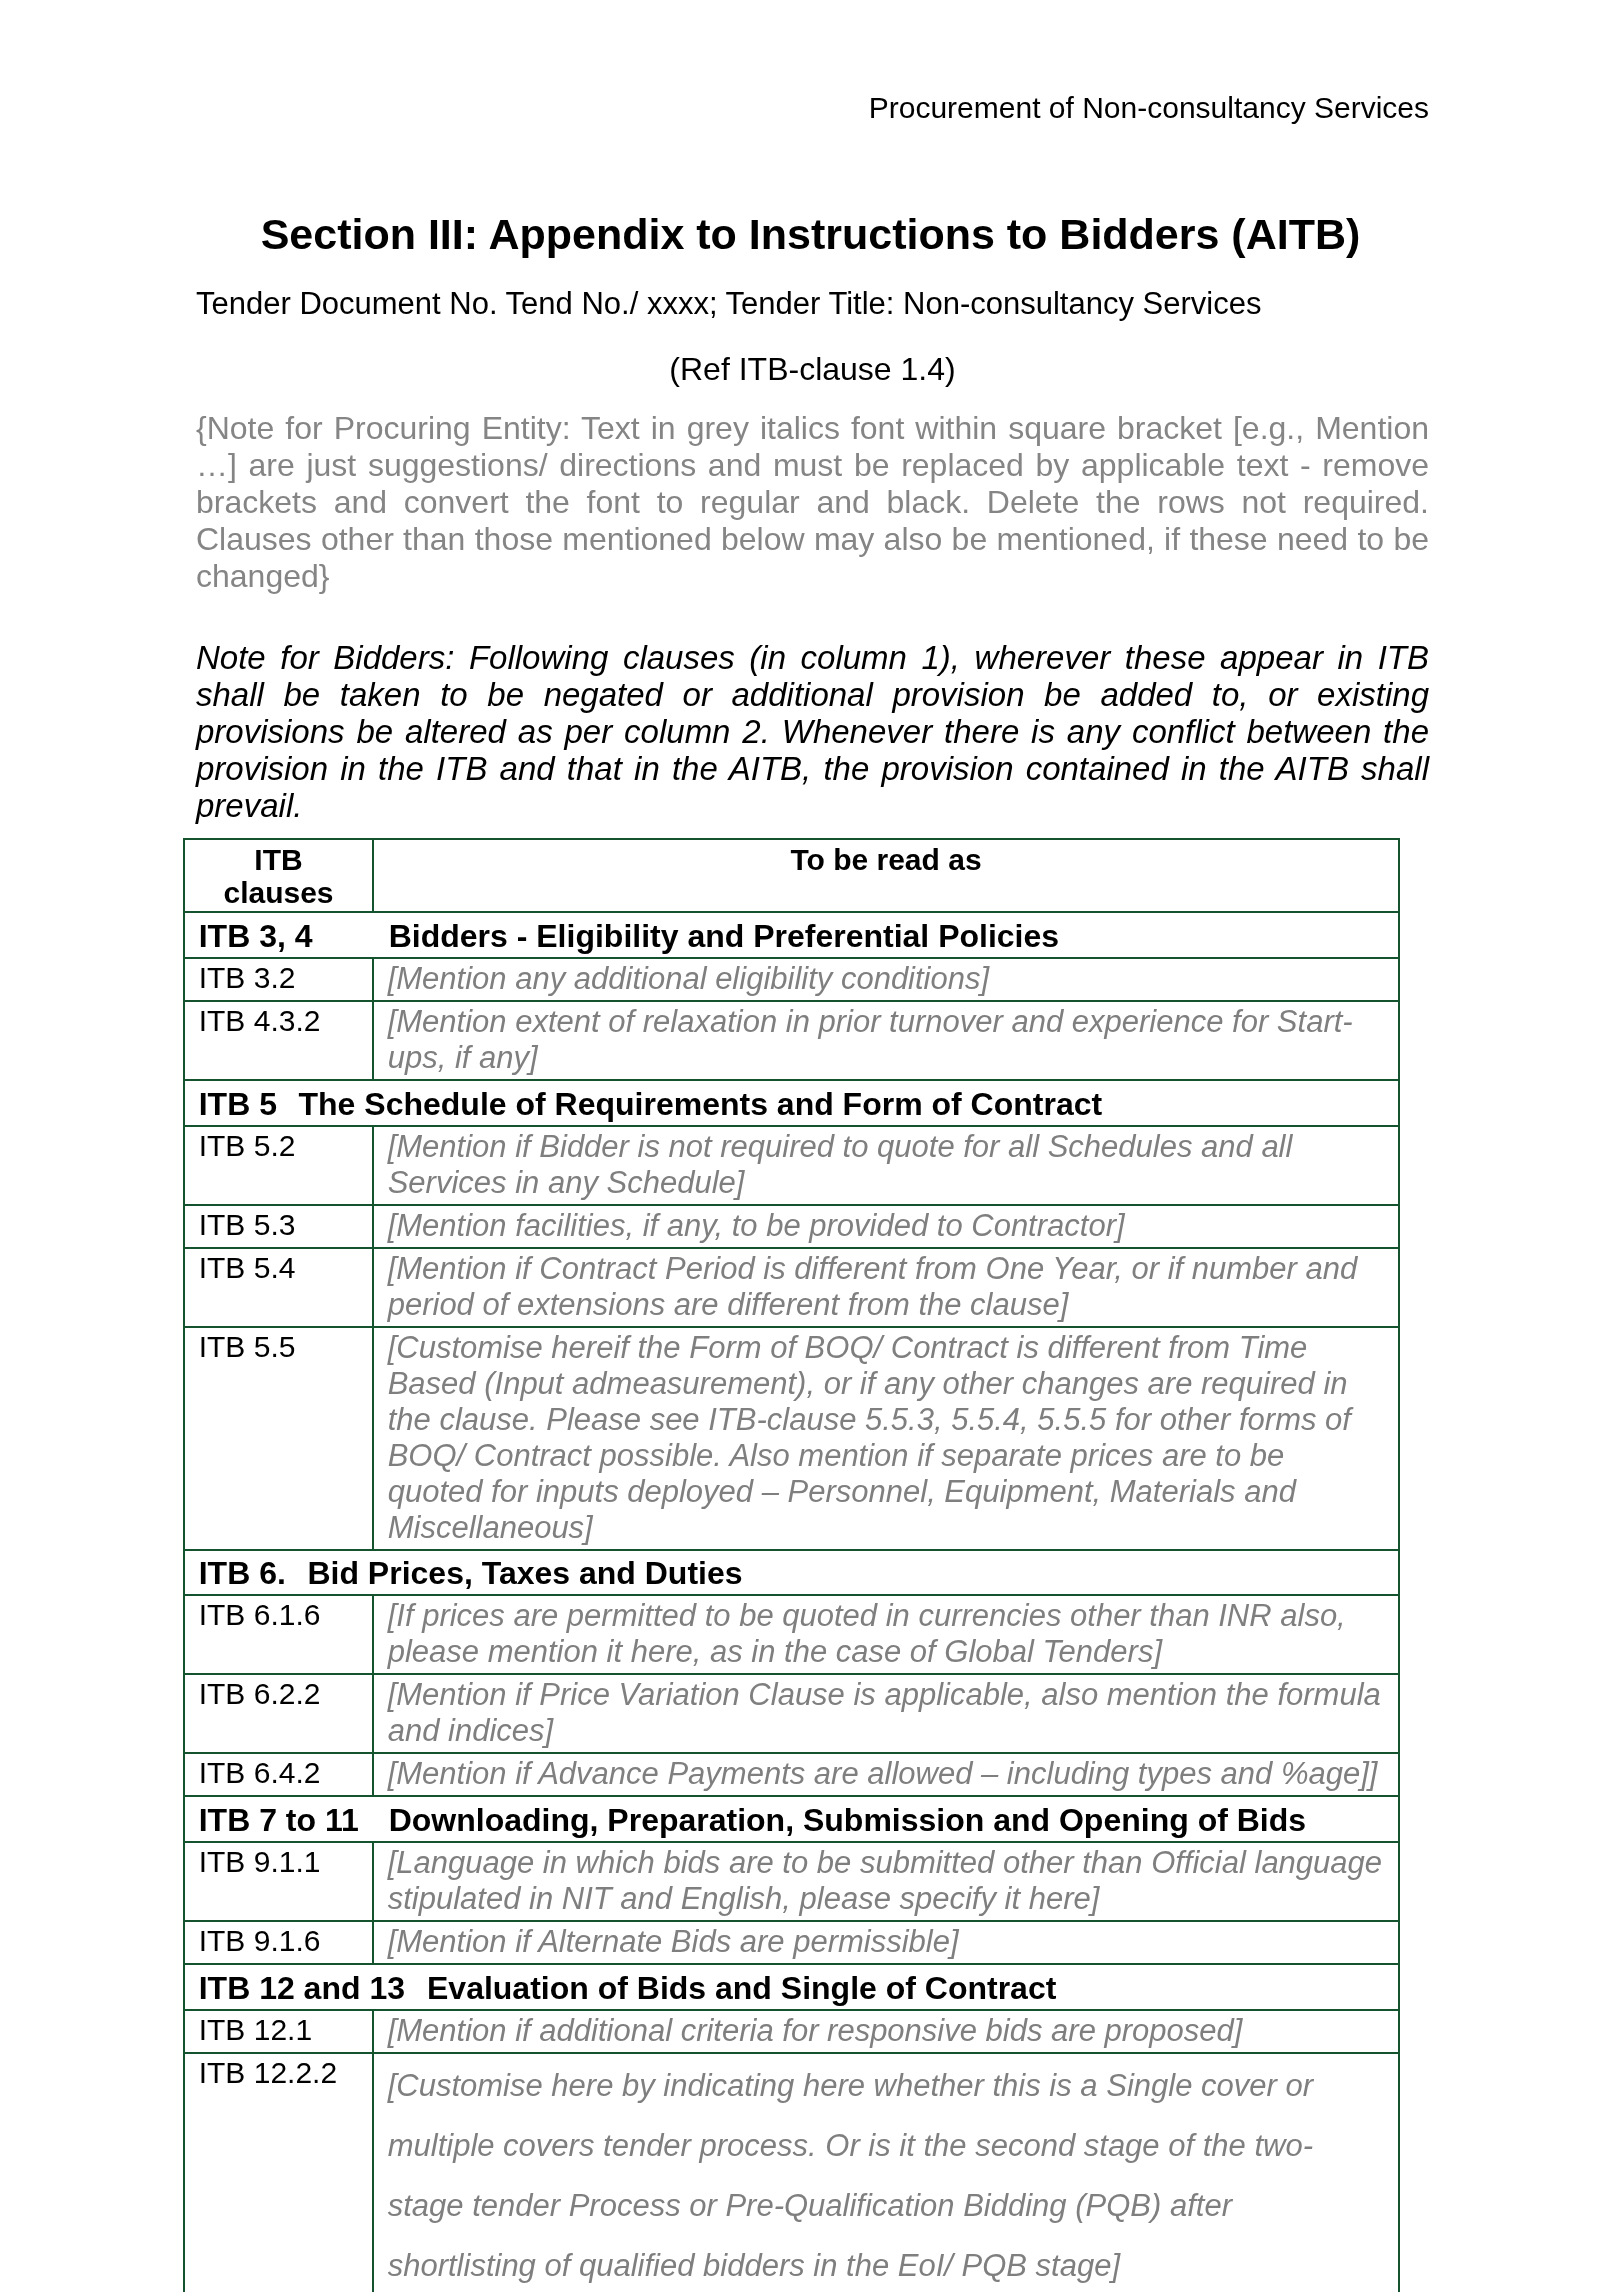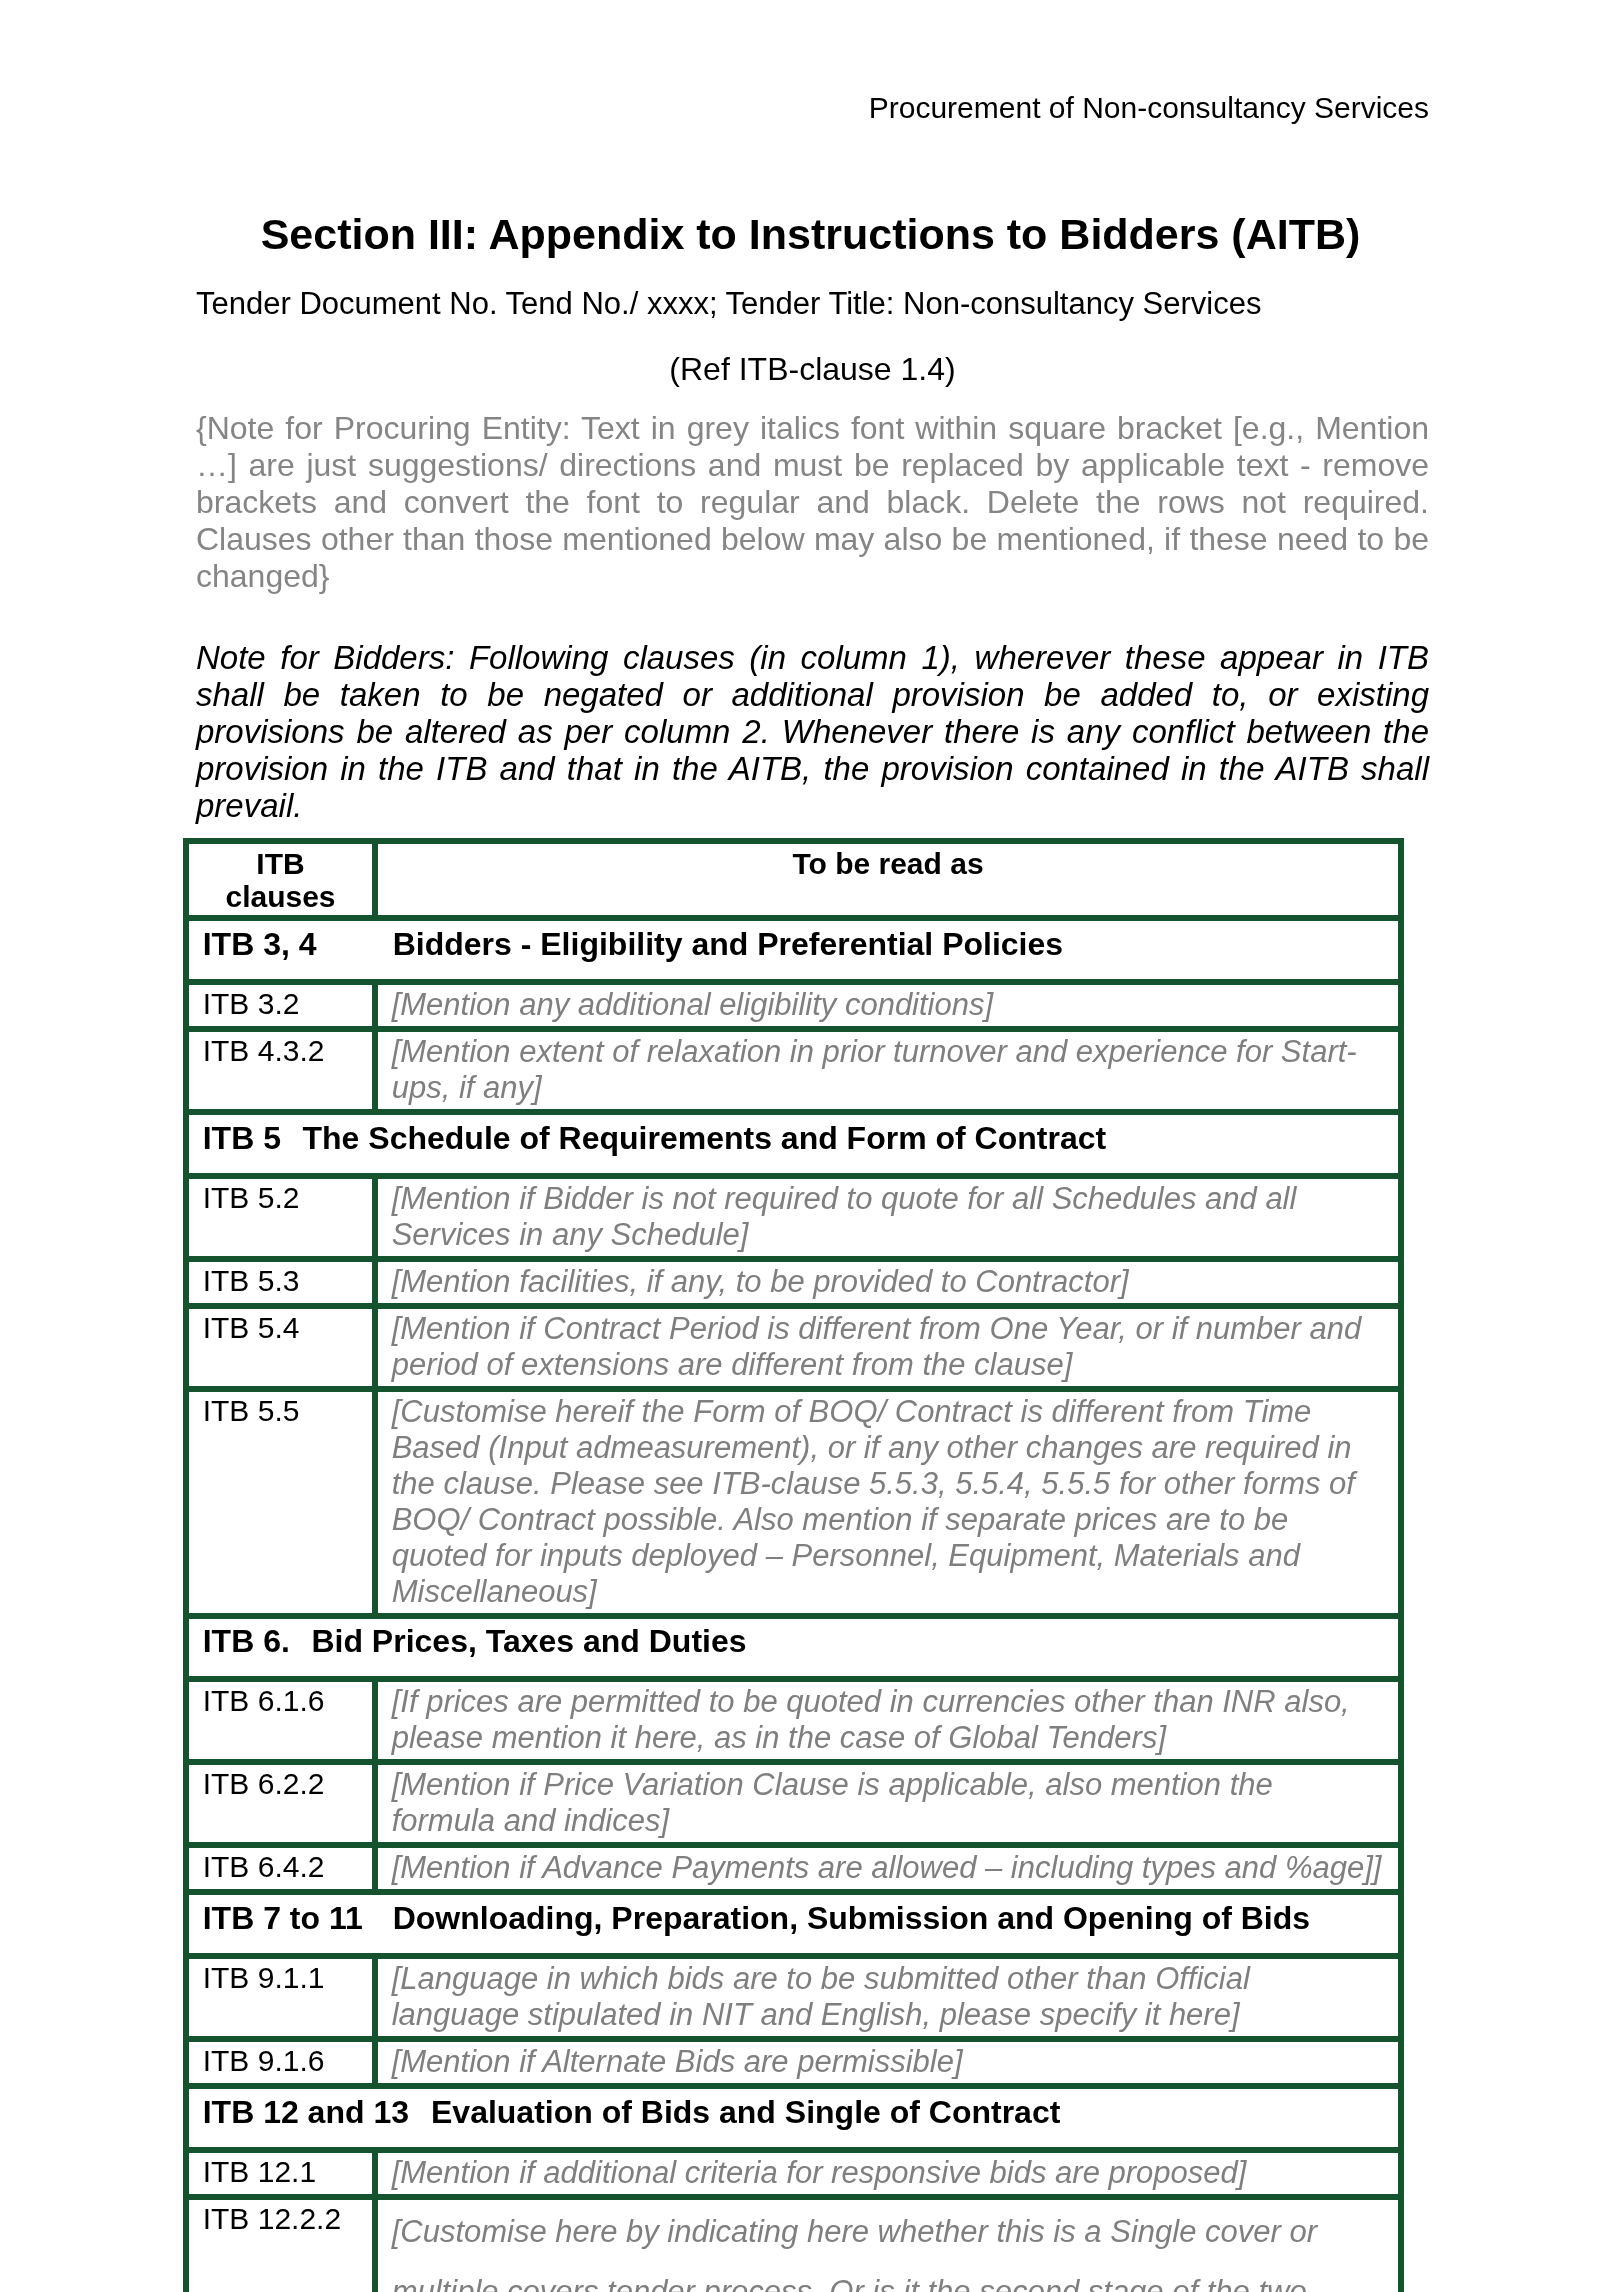--- a/index.html
+++ b/index.html
@@ -51,21 +51,21 @@
     color: #000000;
     text-align: justify;
   }
   table.aitb {
     margin: 13.7px 0 0 183px;
     width: 1215px;
     border-collapse: collapse;
     table-layout: fixed;
   }
   table.aitb th, table.aitb td {
-    border: 6px solid #14532d;
+    border: 2px solid #14532d;
     vertical-align: top;
     padding: 2px 13.7px 2.9px 13.7px;
   }
   table.aitb { border: 2.9px solid #000; }
   col.c1 { width: 189px; }
   col.c2 { width: 1026px; }
   th {
     font-size: 30px;
     font-weight: bold;
     text-align: center;
@@ -85,21 +85,21 @@
     color: #7f7f7f;
   }
   td.clause-text.loose { line-height: 60px; }
   tr.section td {
     border-top-width: 2.9px;
     border-bottom-width: 2.9px;
     font-size: 32px;
     font-weight: bold;
     line-height: 39px;
     padding-top: 3.9px;
-    padding-bottom: 15px;
+    padding-bottom: 1px;
   }
   .sec-label { display: inline-block; }
   .sec-label.wide { width: 190px; }
   .sec-label.md { margin-right: 21.6px; }
   .sec-label.sm { margin-right: 22px; }
 </style>
 </head>
 <body>
 
 <div class="page-header">Procurement of Non-consultancy Services</div>

